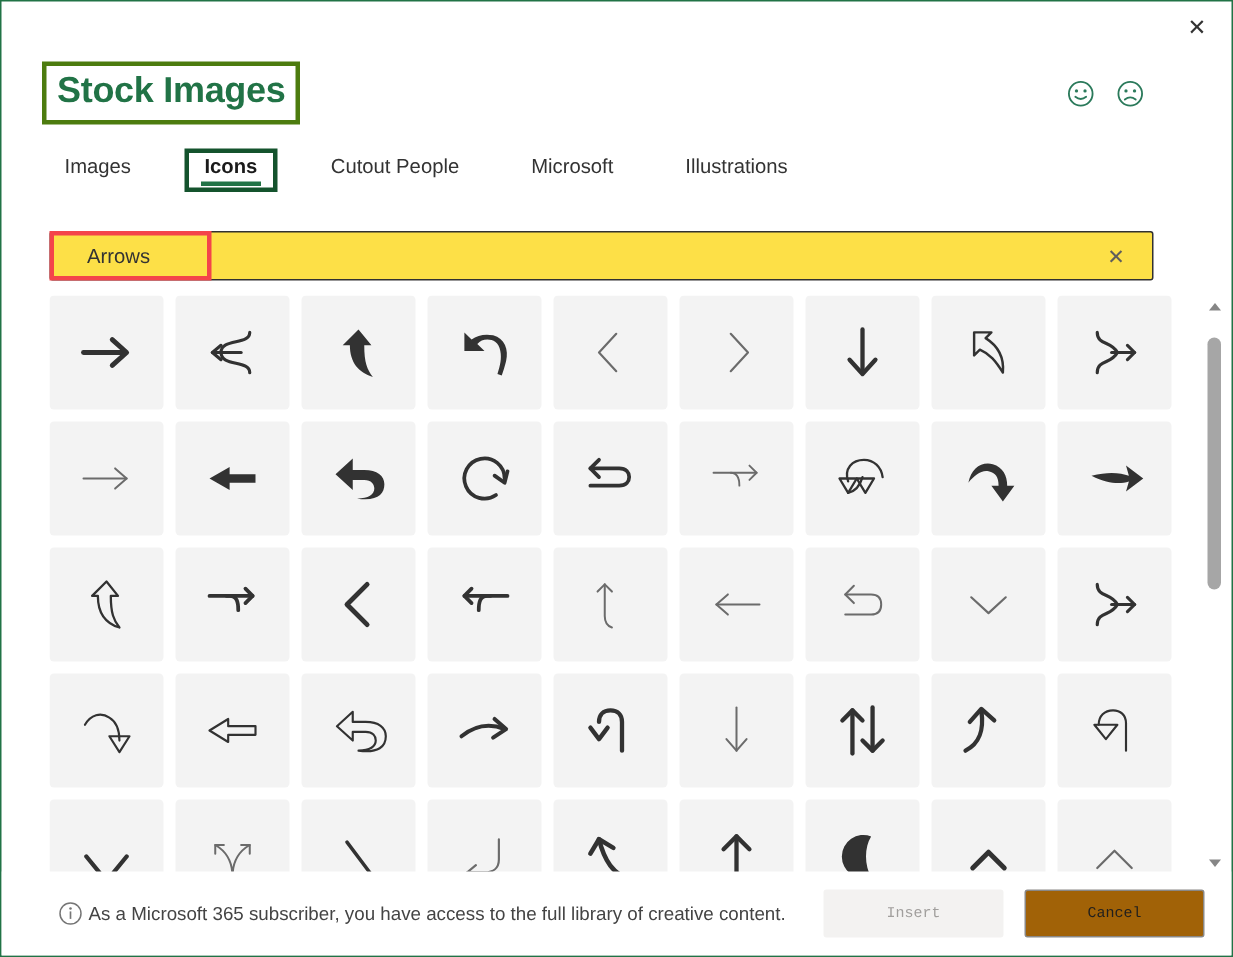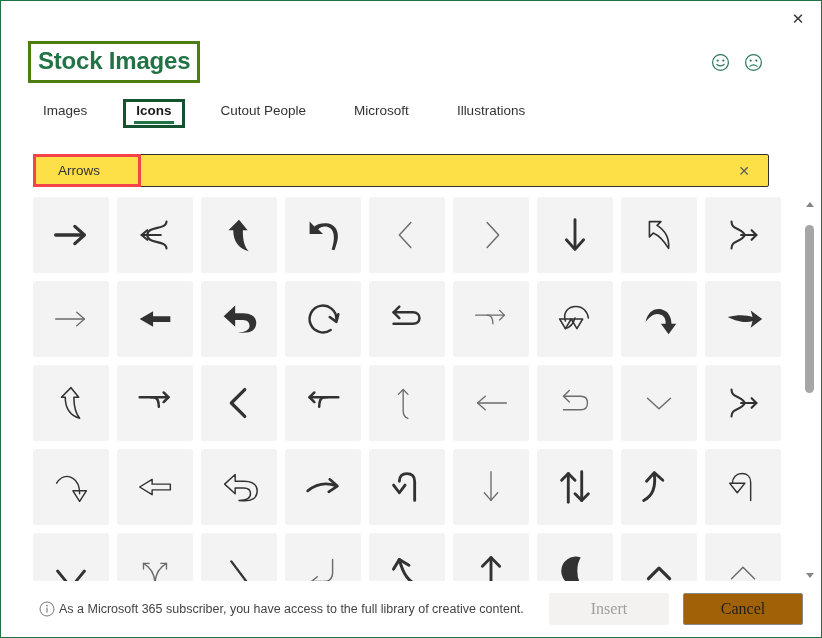--- a/index.html
+++ b/index.html
@@ -216,22 +216,22 @@
     white-space: nowrap;
   }
   #footer-buttons {
     position: absolute;
     right: 18px;
     display: flex; align-items: center; gap: 14px;
   }
   .btn {
     height: 32px;
     min-width: 120px;
-    font-family: Liberation Serif, serif;
-    font-size: 16px;
+    font-family: Liberation Mono, monospace;
+    font-size: 10px;
     border-radius: 2px;
     cursor: pointer;
     display: flex; align-items: center; justify-content: center;
   }
   #insert-btn {
     background: #f3f2f1;
     color: #a19f9d;
     border: 1px solid #f3f2f1;
     cursor: default;
   }

